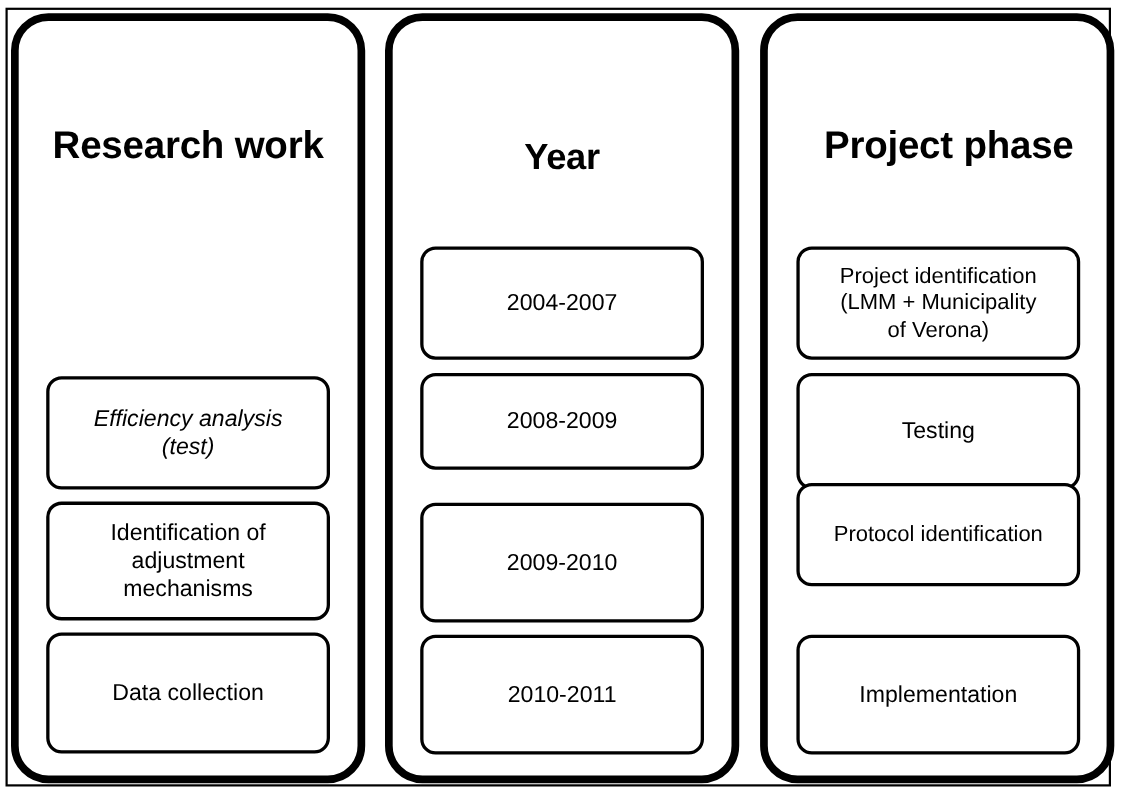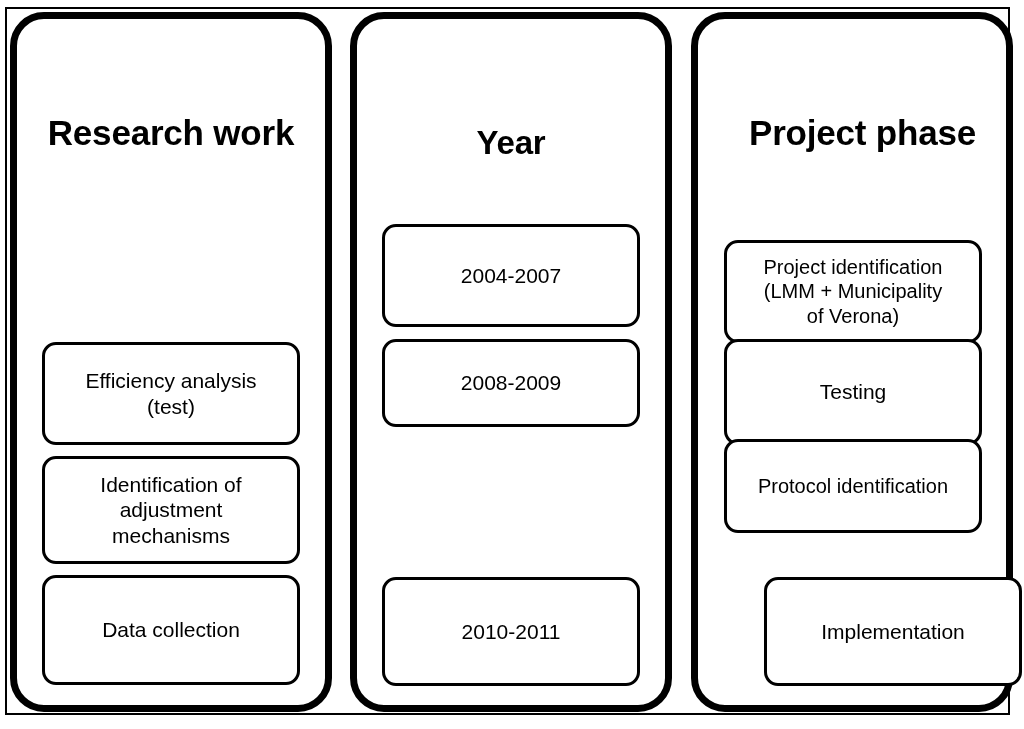--- a/index.html
+++ b/index.html
@@ -75,37 +75,37 @@
     color: #000000;
   }
   .item-box .box-label {
     display: block;
     width: 100%;
     white-space: pre-line;
   }
 
   
   .col-1 .item-box { left: 25px; width: 258px; }
-  .col-1 .box-0 { top: 323px; height: 103px; }
+  .col-1 .box-0 { top: 323px; height: 103px; font-style: italic; }
   .col-1 .box-1 { top: 437px; height: 108px; }
   .col-1 .box-2 { top: 556px; height: 110px; }
 
   
   .col-2 .item-box { left: 25px; width: 258px; }
   .col-2 .box-0 { top: 205px; height: 103px; }
   .col-2 .box-1 { top: 320px; height: 88px; }
   .col-2 .box-2 { top: 438px; height: 109px; }
   .col-2 .box-3 { top: 558px; height: 109px; }
 
   
   .col-3 .item-box { left: 26px; width: 258px; }
-  .col-3 .box-0 { top: 205px; height: 103px; font-size: 20px; margin-top: 16px; }
+  .col-3 .box-0 { top: 205px; height: 103px; font-size: 20px; }
   .col-3 .box-1 { top: 320px; height: 106px; }
   .col-3 .box-2 { top: 420px; height: 94px; font-size: 20px; }
-  .col-3 .box-3 { top: 558px; height: 109px; margin-left: 40px; }
+  .col-3 .box-3 { top: 558px; height: 109px; }
 </style>
 </head>
 <body>
 
 <div id="canvas">
 
   <div class="outer-frame"></div>
 
   <div class="column col-1">
     <div class="col-header">Research work</div>
@@ -126,20 +126,23 @@
 
   <div class="column col-2">
     <div class="col-header">Year</div>
 
     <div class="item-box box-0">
       <span class="box-label">2004-2007</span>
     </div>
     <div class="item-box box-1">
       <span class="box-label">2008-2009</span>
     </div>
+    <div class="item-box box-2">
+      <span class="box-label">2009-2010</span>
+    </div>
     <div class="item-box box-3">
       <span class="box-label">2010-2011</span>
     </div>
   </div>
 
   <div class="column col-3">
     <div class="col-header">Project phase</div>
 
     <div class="item-box box-0">
       <span class="box-label">Project identification

